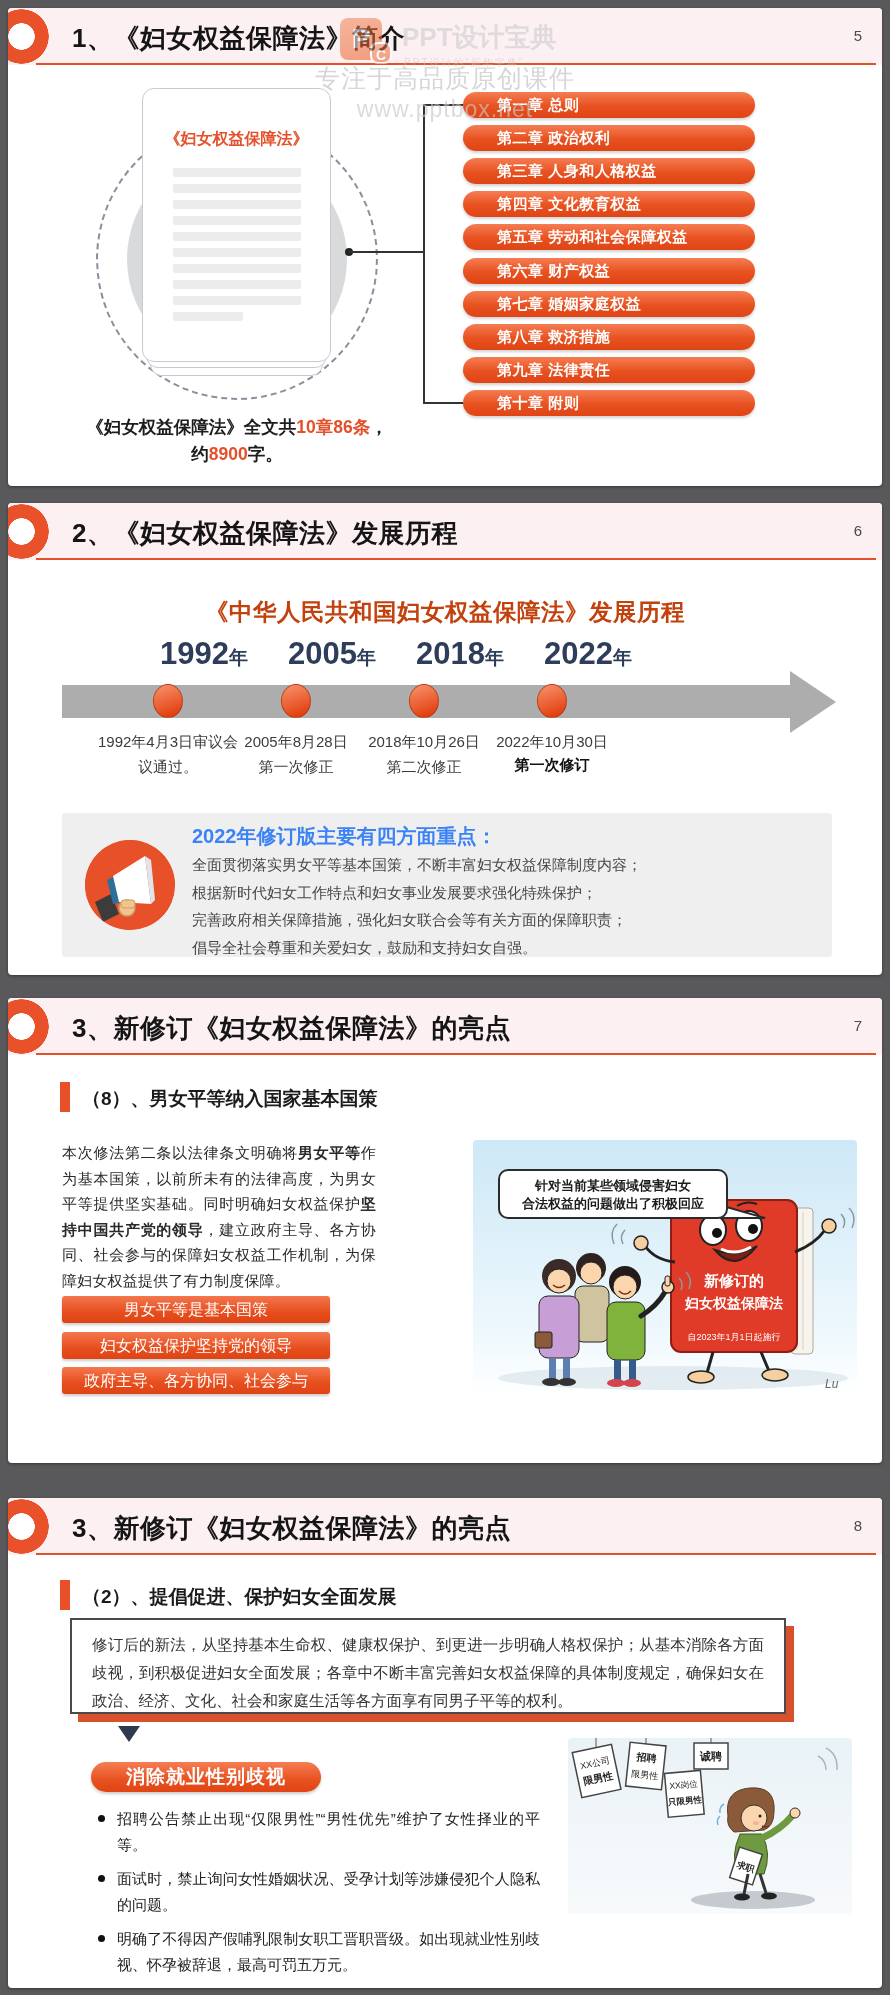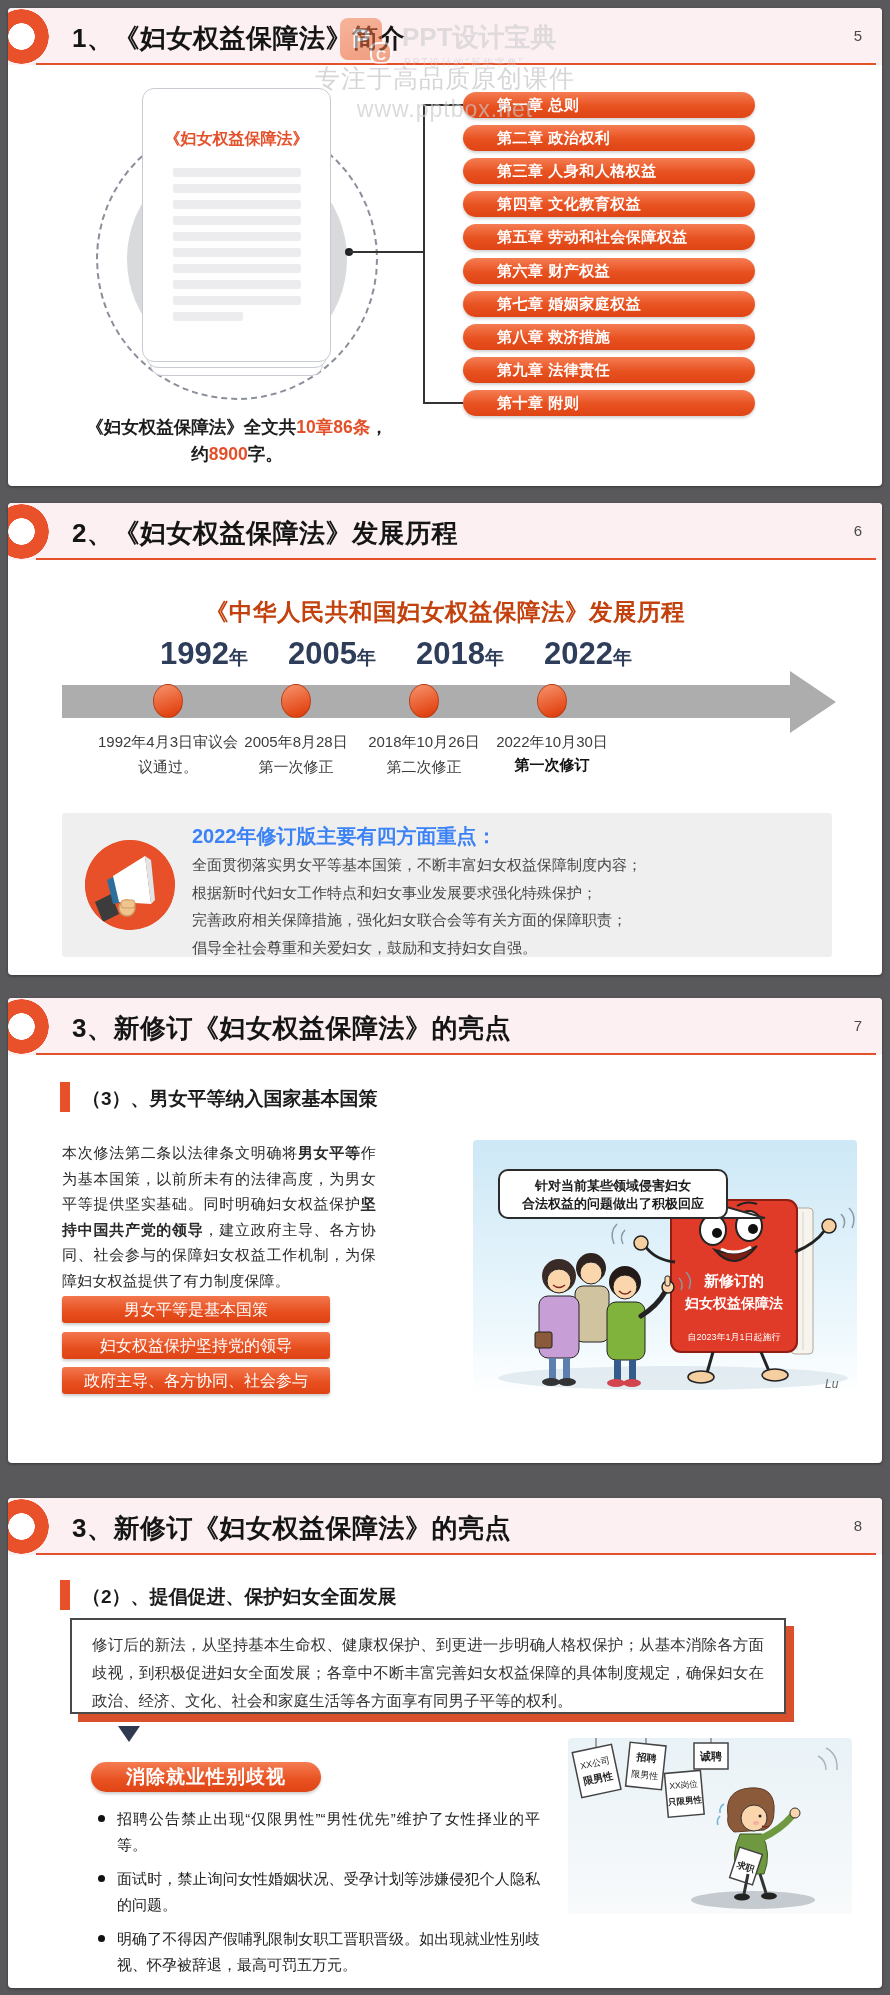--- a/index.html
+++ b/index.html
@@ -224,21 +224,21 @@
 
 <section class="slide" style="top:998px;height:465px;">
   <div class="slide-header">
     <span class="donut"></span>
     <h2 class="slide-title">3、新修订《妇女权益保障法》的亮点</h2>
     <span class="page-num">7</span>
   </div>
   <div class="header-rule"></div>
 
   <div class="abs sub-bar" style="left:52px;top:84px;"></div>
-  <div class="abs sub-title" style="left:74px;top:88px;">（3）、男女平等纳入国家基本国策</div>
+  <div class="abs sub-title" style="left:74px;top:88px;">（8）、男女平等纳入国家基本国策</div>
 
   <div class="abs s3-para" style="left:54px;top:142px;width:314px;">
     <span>本次修法第二条以法律条文明确将</span><b>男女平等</b><span>作为基本国策，以前所未有的法律高度，为男女平等提供坚实基础。同时明确妇女权益保护</span><b>坚持中国共产党的领导</b><span>，建立政府主导、各方协同、社会参与的保障妇女权益工作机制，为保障妇女权益提供了有力制度保障。</span>
   </div>
 
   <div class="abs tag-btn" style="top:298px;">男女平等是基本国策</div>
   <div class="abs tag-btn" style="top:334px;">妇女权益保护坚持党的领导</div>
   <div class="abs tag-btn" style="top:369px;">政府主导、各方协同、社会参与</div>
 
   <div class="abs" style="left:465px;top:142px;width:384px;height:255px;">

